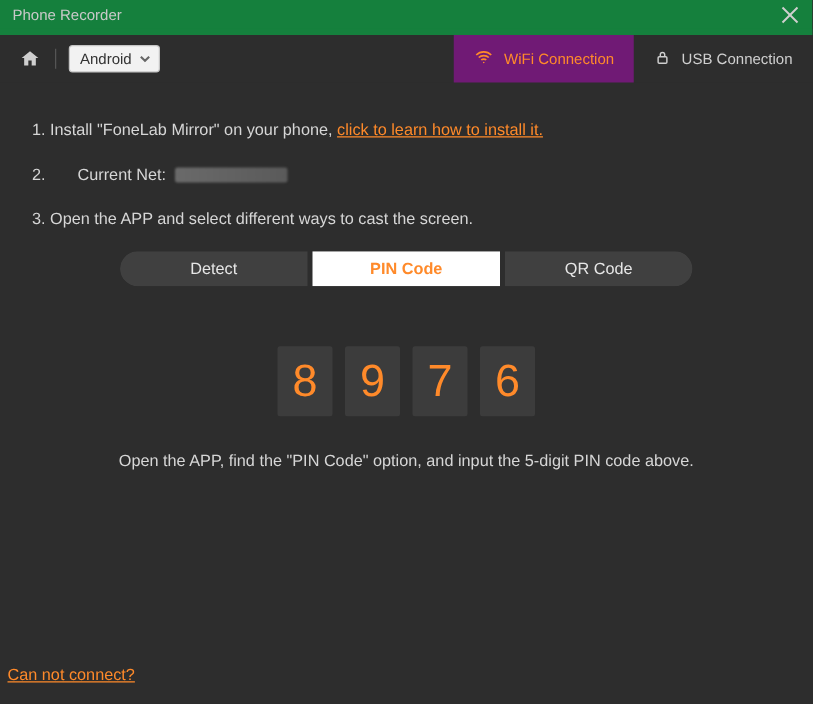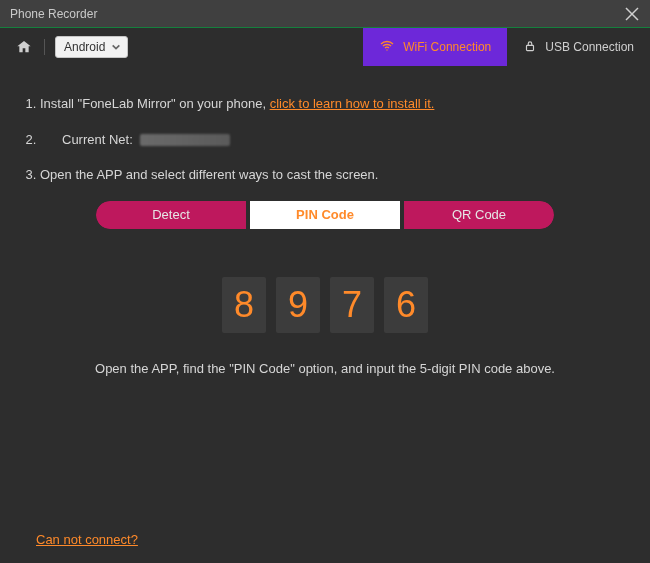--- a/index.html
+++ b/index.html
@@ -10,22 +10,22 @@
     color: #cfcfcf;
     font-size: 13px;
   }
 
   
   .titlebar {
     height: 28px;
     display: flex;
     align-items: center;
     padding: 0 10px;
-    background: #404040;
-    border-bottom: 1px solid #15803d;
+    background: #15803d;
+    border-bottom: 5px solid #15803d;
   }
   .titlebar .title { color: #c9c9c9; font-size: 12px; flex: 1; }
   .close-icon { width: 16px; height: 16px; color: #cfcfcf; cursor: pointer; }
   .close-icon svg { width: 16px; height: 16px; stroke: #cfcfcf; stroke-width: 1.5; }
 
   
   .toolbar {
     height: 38px;
     display: flex;
     align-items: center;
@@ -64,21 +64,21 @@
     align-items: stretch;
   }
   .conn-tab {
     display: flex; align-items: center; gap: 8px;
     padding: 0 16px;
     color: #cfcfcf;
     font-size: 12px;
     cursor: pointer;
   }
   .conn-tab.active {
-    background: #6d28d9;
+    background: #701a75;
     color: #ff8a2a;
   }
   .conn-tab .wifi-icon svg { width: 16px; height: 16px; stroke: currentColor; fill: none; stroke-width: 2; }
   .conn-tab .lock-icon svg { width: 14px; height: 14px; stroke: #cfcfcf; fill: none; stroke-width: 2; }
 
   
   .content { padding: 28px 22px 0 22px; position: relative; height: calc(563px - 28px - 38px); }
   ol.steps { list-style: decimal; padding-left: 18px; color: #d6d6d6; font-size: 13px; }
   ol.steps li { margin-bottom: 16px; line-height: 1.5; }
   a.orange-link { color: #ff8a2a; text-decoration: underline; cursor: pointer; }
@@ -96,21 +96,21 @@
   
   .seg-row { display: flex; justify-content: center; margin-top: 16px; }
   .seg {
     display: flex;
     border-radius: 14px;
     overflow: hidden;
   }
   .seg-item {
     width: 150px; height: 28px;
     display: flex; align-items: center; justify-content: center;
-    background: #be185d;
+    background: #404040;
     color: #e6e6e6;
     font-size: 13px;
     cursor: pointer;
   }
   .seg-item + .seg-item { margin-left: 4px; }
   .seg-item.active {
     background: #ffffff;
     color: #ff8a2a;
     font-weight: bold;
   }
@@ -134,21 +134,21 @@
     color: #d6d6d6;
     font-size: 13px;
     margin-top: 26px;
     line-height: 1.5;
     padding: 0 40px;
   }
 
   
   .footer-link {
     position: absolute;
-    left: 36px;
+    left: 6px;
     bottom: 16px;
   }
   .footer-link a { color: #ff8a2a; text-decoration: underline; font-size: 13px; cursor: pointer; }
 </style>
 </head>
 <body>
 
 <div class="titlebar">
   <span class="title">Phone Recorder</span>
   <span class="close-icon">

